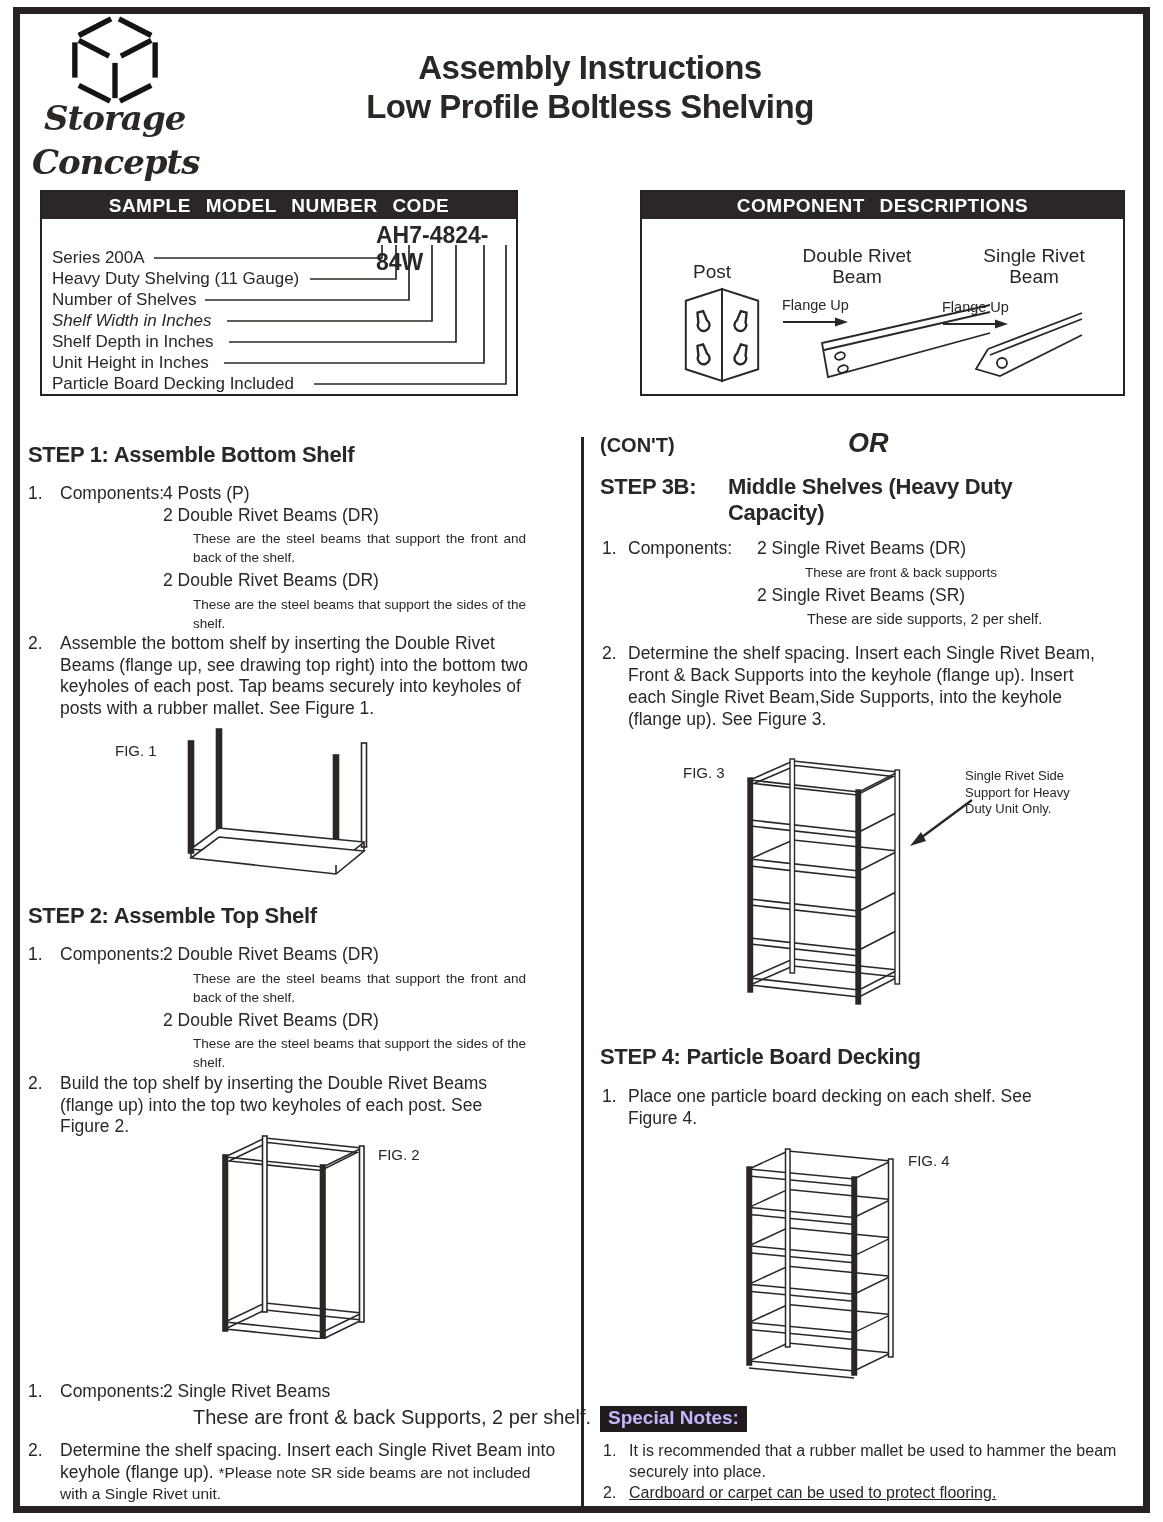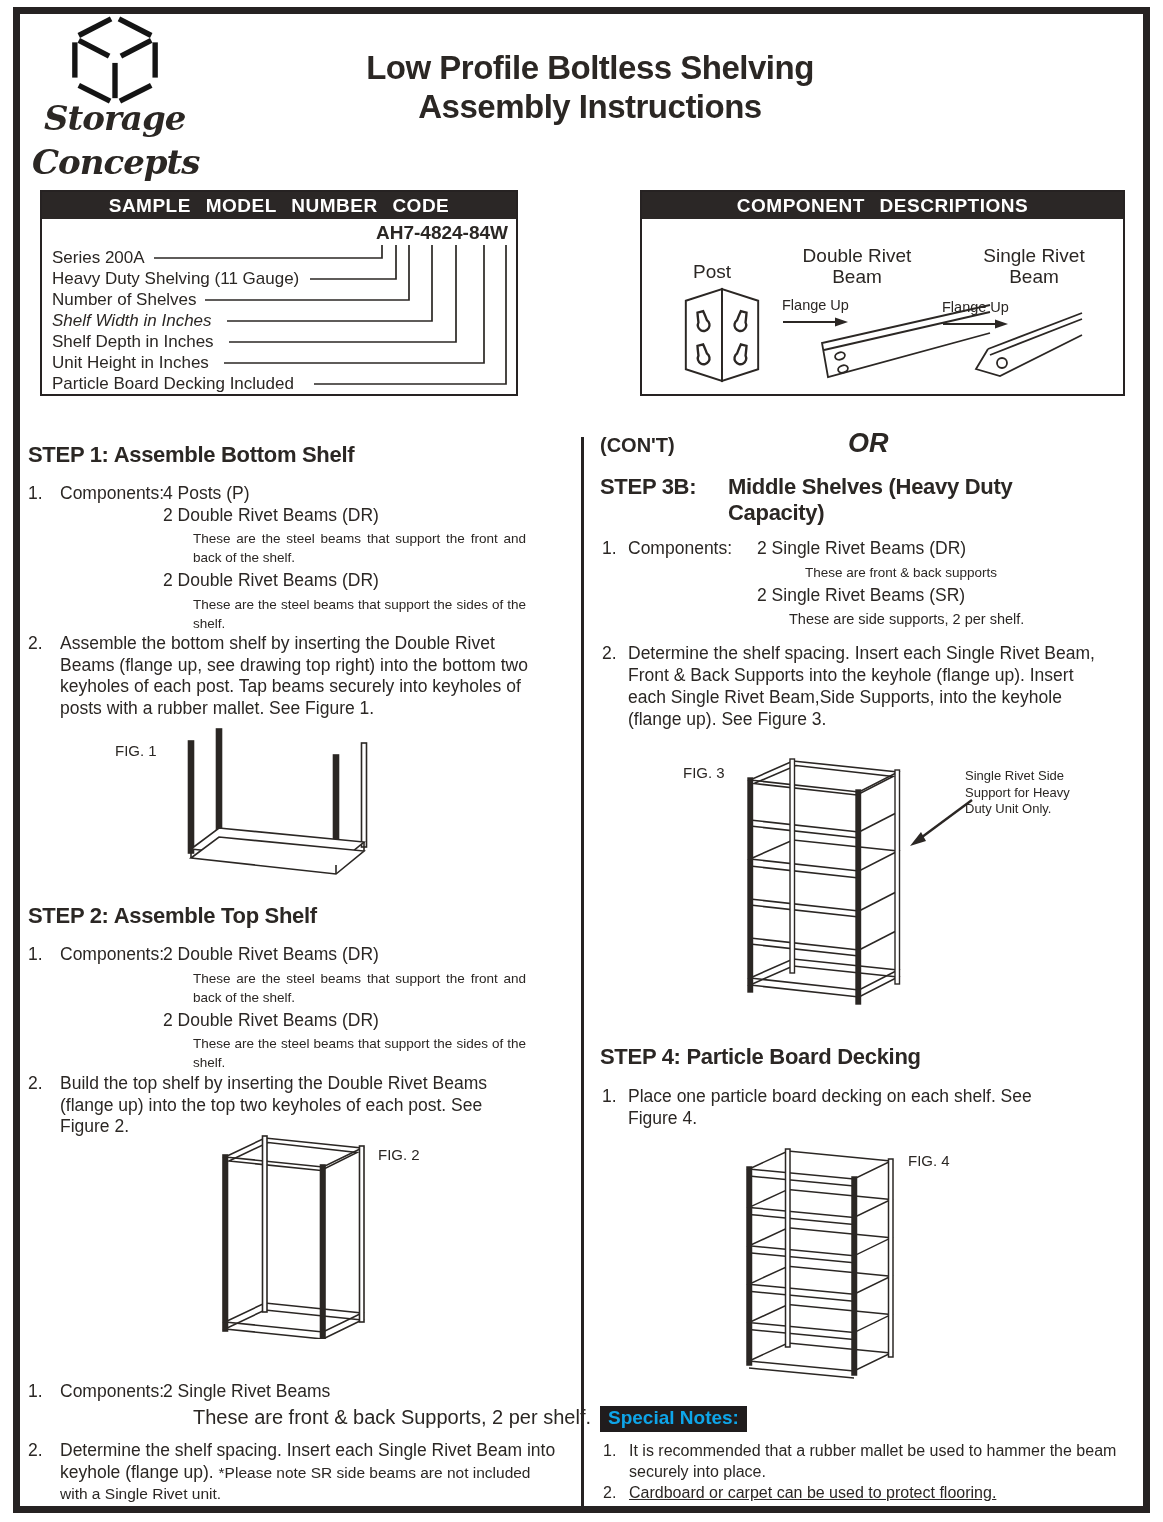--- a/index.html
+++ b/index.html
@@ -13,37 +13,37 @@
   .logo-text{position:absolute;font-family:"DejaVu Serif",serif;font-weight:bold;
              font-style:italic;font-size:34px;line-height:32px;letter-spacing:-1px;}
   
   .doc-title{position:absolute;left:240px;top:48px;width:700px;text-align:center;
              font-size:33px;font-weight:bold;line-height:39px;letter-spacing:-0.5px;}
   
   .box{position:absolute;border:2px solid #262222;background:#fff;box-sizing:border-box;}
   .box-header{height:27px;background:#2b2726;color:#fff;font-size:19px;font-weight:bold;
               text-align:center;line-height:27px;word-spacing:9px;letter-spacing:0.5px;}
   .box-body{position:relative;width:100%;}
-  .model-code{position:absolute;left:334px;top:3px;font-size:19px;font-weight:bold;}
+  .model-code{position:absolute;left:334px;top:3px;font-size:23px;font-weight:bold;}
   .model-label{position:absolute;left:10px;font-size:17px;line-height:18px;white-space:nowrap;}
   .leader-lines{position:absolute;left:0;top:0;}
   .comp-label{position:absolute;font-size:19px;line-height:21px;text-align:center;}
   .flange-label{position:absolute;font-size:14.5px;}
   
   .step-heading{position:absolute;font-size:22px;font-weight:bold;letter-spacing:-0.3px;white-space:nowrap;}
   .item{position:absolute;display:flex;font-size:17.5px;line-height:21.5px;}
   .item .num{width:32px;flex:none;}
   .comp-label-col{width:103px;flex:none;}
   .comp-label-col.wide{width:129px;}
   .note{font-size:13.5px;line-height:19px;text-align:justify;margin-left:30px;width:333px;}
   .note.oneline{text-align:left;width:auto;white-space:nowrap;}
   .fig-label{position:absolute;font-size:15px;}
   .fig-note{position:absolute;font-size:13px;line-height:16.5px;width:112px;}
   .small-inline{font-size:15.5px;}
-  .notes-header{position:absolute;background:#201c1d;color:#0ea5e9;font-size:19px;
+  .notes-header{position:absolute;background:#201c1d;color:#c4b5fd;font-size:19px;
                 font-weight:bold;padding:1px 8px 3px 8px;}
   .notes-item{position:absolute;display:flex;font-size:16px;line-height:21px;}
   .notes-item .num{width:26px;flex:none;}
   svg{display:block;}
 </style>
 </head>
 <body>
 
 <div class="page">
   <div class="frame"></div>
@@ -58,22 +58,22 @@
       <line x1="91" y1="31" x2="91" y2="67"></line>
       <line x1="50" y1="52" x2="50" y2="88"></line>
       <line x1="13" y1="75" x2="45" y2="91"></line>
       <line x1="87" y1="75" x2="55" y2="91"></line>
     </g>
   </svg>
   <div class="logo-text" style="left:44px;top:102px;">Storage</div>
   <div class="logo-text" style="left:32px;top:134px;margin-top:12px;">Concepts</div>
 
   <div class="doc-title">
+    <div>Assembly Instructions</div>
     <div>Low Profile Boltless Shelving</div>
-    <div>Assembly Instructions</div>
   </div>
 
   <div class="box" style="left:40px;top:190px;width:478px;height:206px;">
     <div class="box-header">SAMPLE MODEL NUMBER CODE</div>
     <div class="box-body" style="height:177px;">
       <svg class="leader-lines" width="478" height="177" viewBox="0 0 478 177">
         <g stroke="#2b2724" stroke-width="1.7" fill="none">
           <path d="M112,39 H340 V26"></path>
           <path d="M268,60 H354 V26"></path>
           <path d="M163,81 H367 V26"></path>
@@ -248,21 +248,21 @@
     <div style="width:330px;">Middle Shelves (Heavy Duty Capacity)</div>
   </div>
 
   <div class="item" style="left:602px;top:538px;width:540px;">
     <div class="num" style="width:26px;">1.</div>
     <div class="comp-label-col wide">Components:</div>
     <div>
       <div>2 Single Rivet Beams (DR)</div>
       <div class="note oneline" style="margin-top:3px;margin-bottom:3px;margin-left:48px;">These are front &amp; back supports</div>
       <div>2 Single Rivet Beams (SR)</div>
-      <div class="note oneline" style="margin-top:4px;margin-left:32px;font-size:14.5px;">These are side supports,  2 per shelf.</div>
+      <div class="note oneline" style="margin-top:4px;margin-left:50px;font-size:14.5px;">These are side supports,  2 per shelf.</div>
     </div>
   </div>
 
   <div class="item" style="left:602px;top:642px;width:520px;line-height:22px;">
     <div class="num" style="width:26px;">2.</div>
     <div style="width:478px;">Determine the shelf spacing.  Insert each Single Rivet Beam, Front &amp; Back Supports into the keyhole (flange up). Insert each Single Rivet Beam,Side Supports, into the keyhole (flange up).  See Figure 3.</div>
   </div>
 
   <div class="fig-label" style="left:683px;top:764px;">FIG. 3</div>
   <svg class="abs" style="left:740px;top:750px;" width="330" height="264" viewBox="0 0 330 264">

